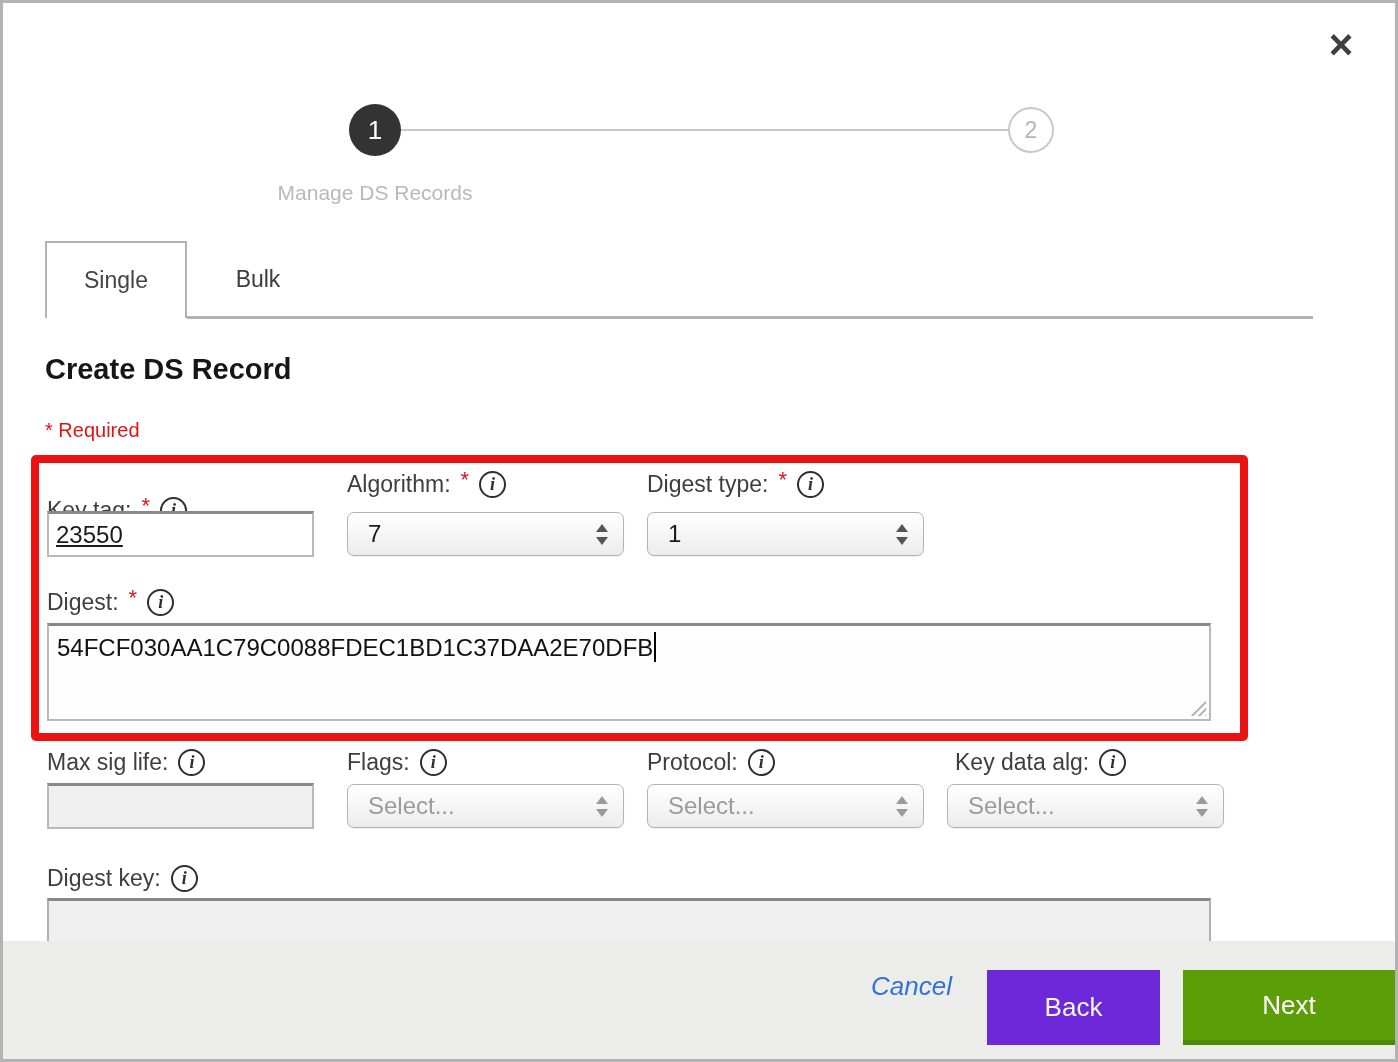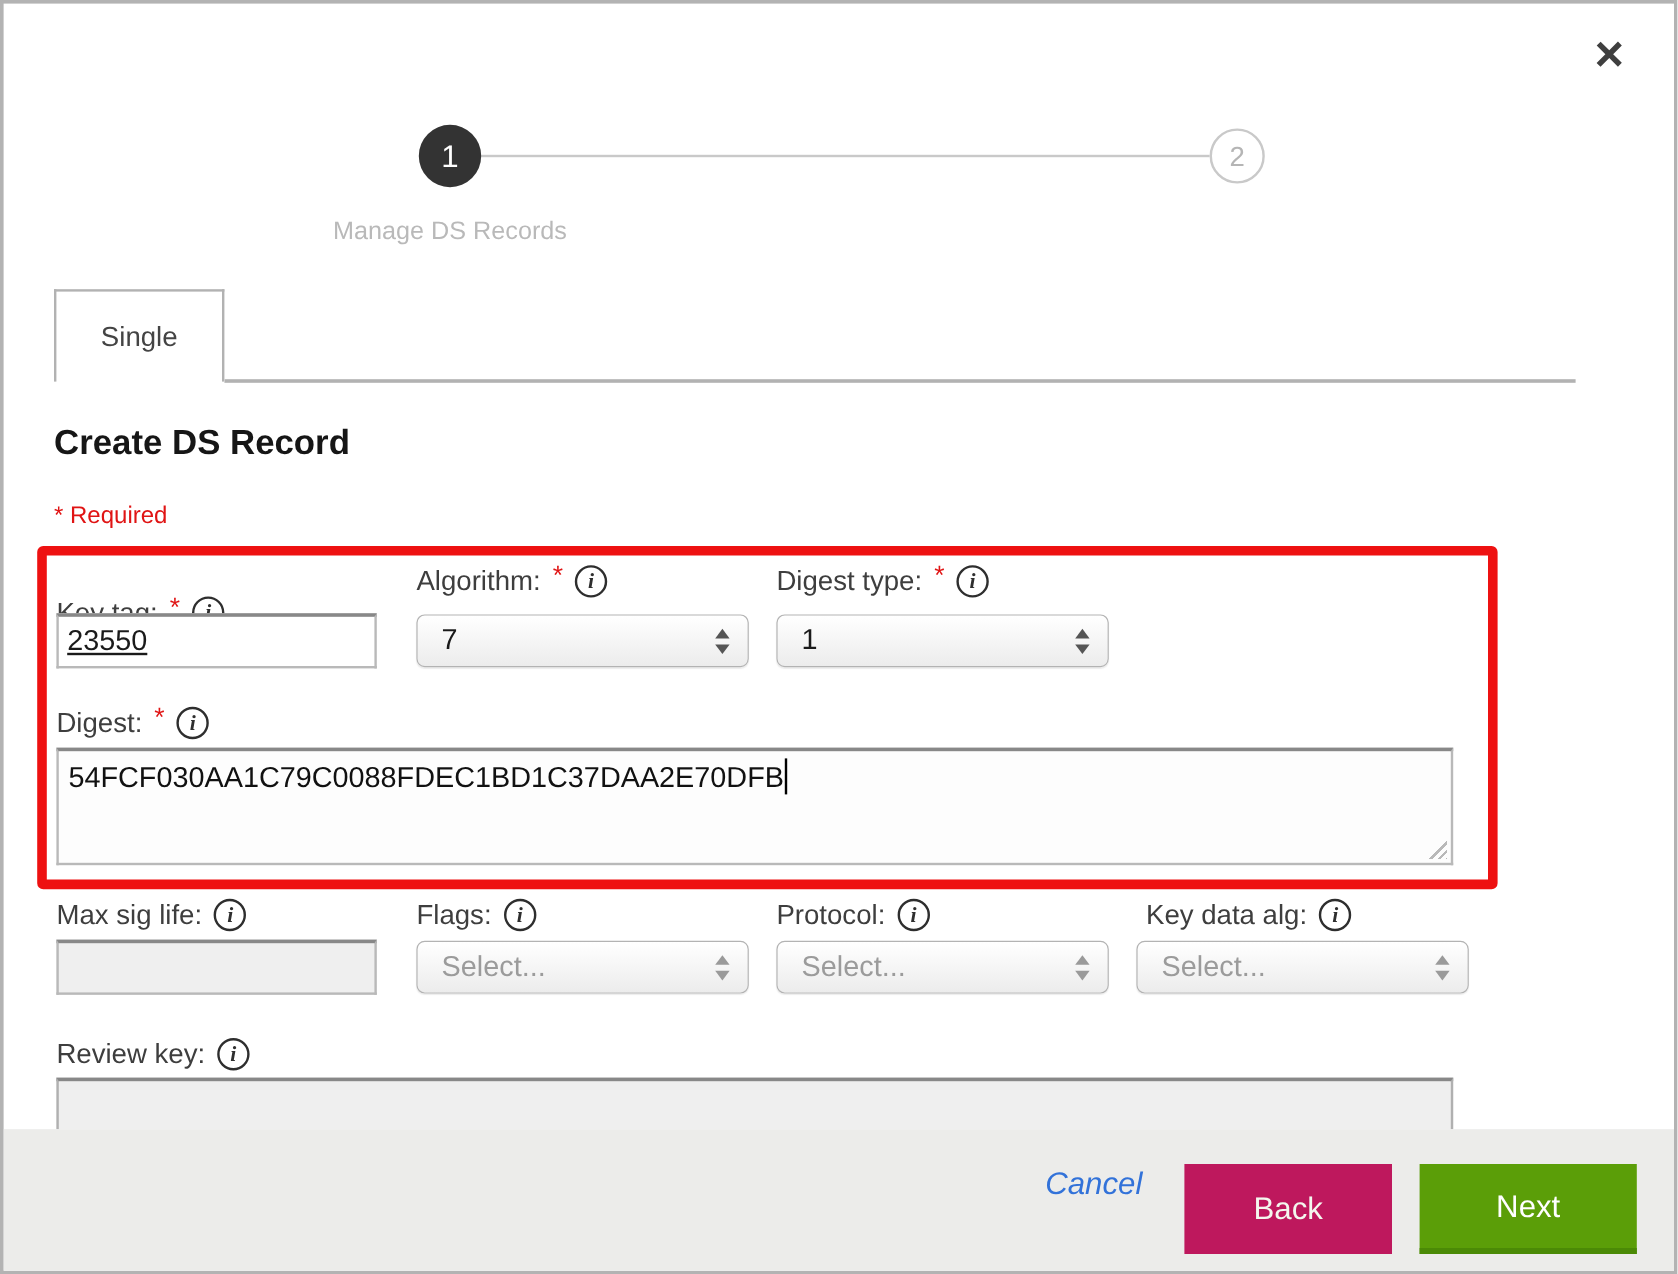--- a/index.html
+++ b/index.html
@@ -68,42 +68,45 @@
     clip-path:polygon(100% 0, 100% 100%, 0 100%); }
 
   .public-key-area { position:absolute; left:44px; top:895px; width:1164px; height:43px;
     background:#efefef; border:2px solid #b0b0b0; border-top:3px solid #888; border-bottom:none; }
 
   
   .footer { position:absolute; left:0; top:938px; width:1392px; height:118px; background:#ececea; z-index:6; }
   .cancel-link { position:absolute; left:868px; top:30px; font-size:26px; color:#3272d9; cursor:pointer;font-style:italic; }
   .btn { position:absolute; top:29px; height:75px; display:flex; align-items:center; justify-content:center;
     font-size:26px; cursor:pointer; }
-  .btn-back { left:984px; width:173px; background:#be185d; color:#f4f7ee; cursor:default; }
-  .btn-next { left:1180px; width:181px; background:#5b9e08; border-bottom:5px solid #4b8a06; color:#fff; }
+  .btn-back { left:984px; width:173px; background:#6d28d9; color:#f4f7ee; cursor:default; }
+  .btn-next { left:1180px; width:212px; background:#5b9e08; border-bottom:5px solid #4b8a06; color:#fff; }
 </style>
 </head>
 <body>
 
 <div id="app">
 
   <div class="close-btn">×</div>
 
   <div class="step-line"></div>
   <div class="step-circle step-1">
     <span>1</span>
   </div>
   <div class="step-circle step-2">
     <span>2</span>
   </div>
   <div class="step-label step-label-1">Manage DS Records</div>
 
   <div class="tab-single">
     <span>Single</span>
   </div>
+  <div class="tab-bulk">
+    <span>Bulk</span>
+  </div>
   <div class="tab-underline"></div>
 
   <div class="form-title">Create DS Record</div>
   <div class="required-note">* Required</div>
 
   <div class="annotation-box"></div>
 
   <div class="field-label" style="left:44px; top:492px;">
     <span>Key tag:</span>
     <span class="req-mark">*</span>
@@ -200,21 +203,21 @@
   </div>
   <div class="sel placeholder" style="left:944px; top:781px; width:277px;">
     <span class="sel-value">Select...</span>
     <span class="sel-arrows">
         <span class="tri-up"></span>
         <span class="tri-down"></span>
       </span>
   </div>
 
   <div class="field-label" style="left:44px; top:860px;">
-    <span>Review key:</span>
+    <span>Digest key:</span>
     <span class="info-icon">
         <span>i</span>
       </span>
   </div>
   <div class="public-key-area"></div>
 
   <div class="footer">
     <div class="cancel-link">Cancel</div>
     <div class="btn btn-back">Back</div>
     <div class="btn btn-next">Next</div>

